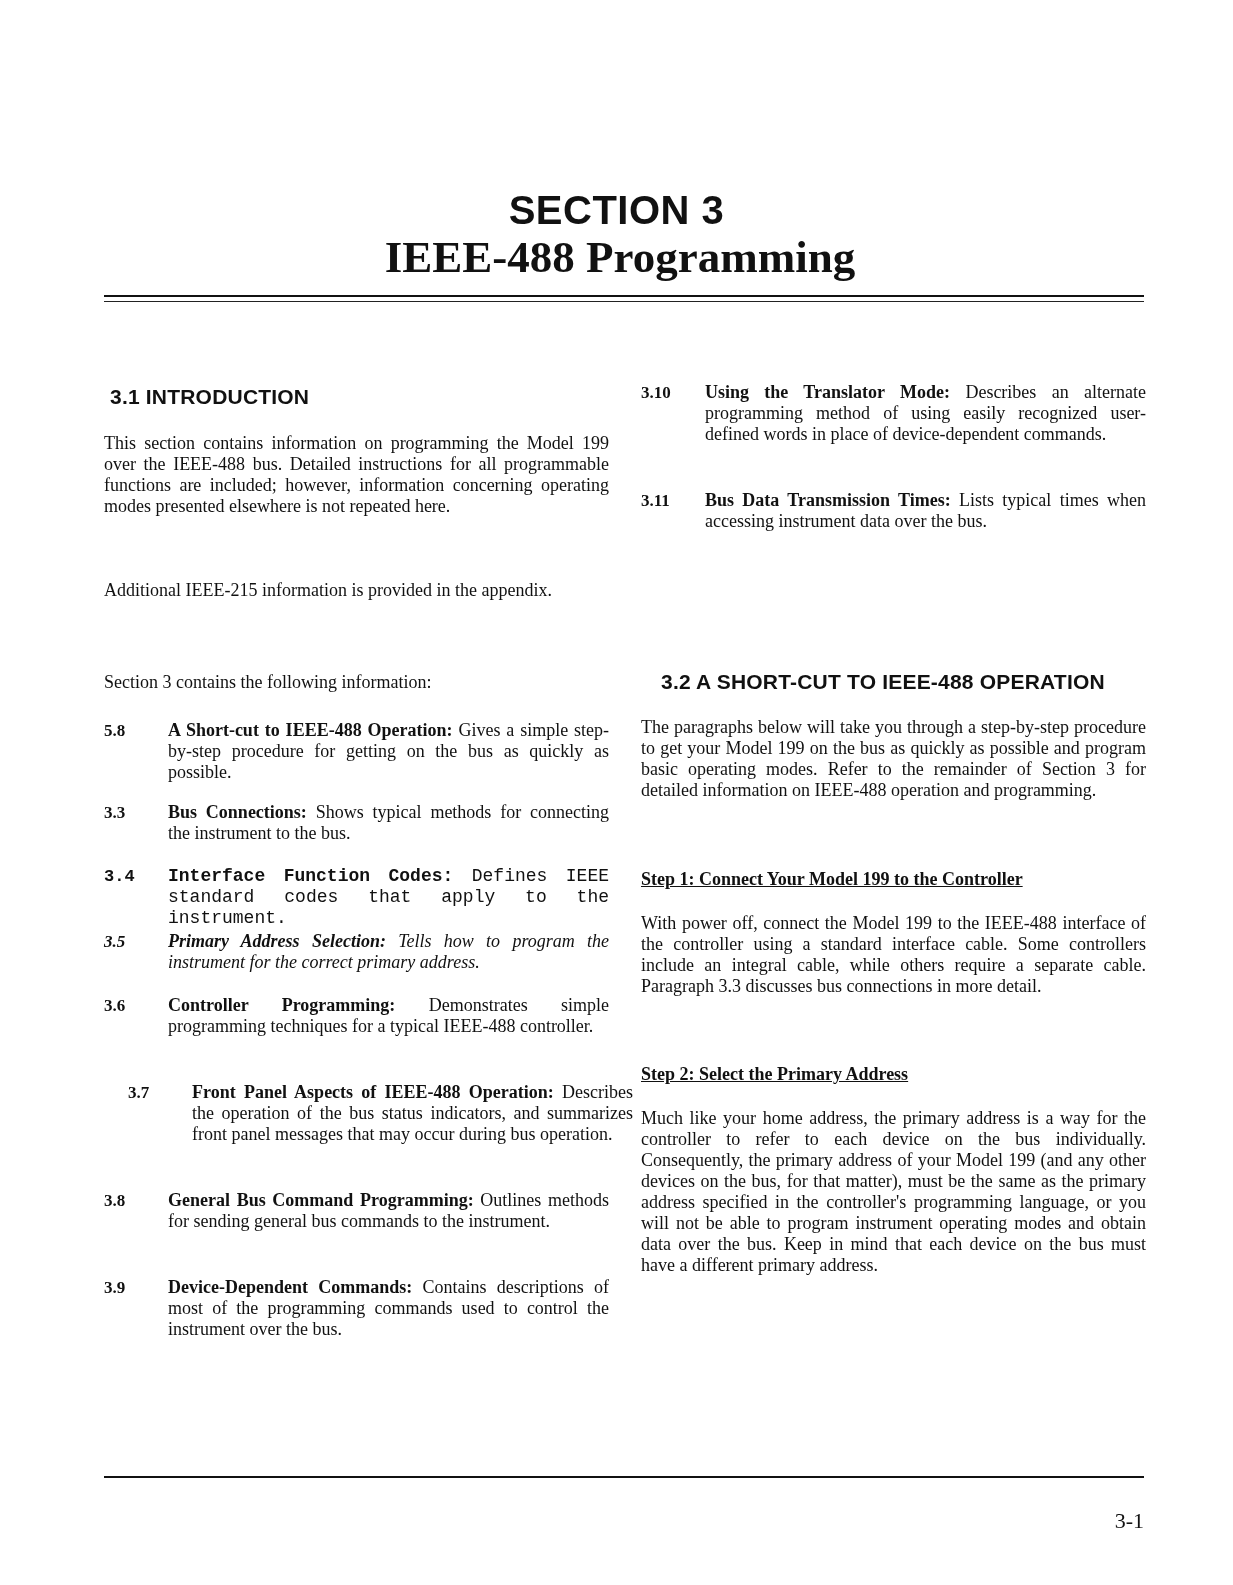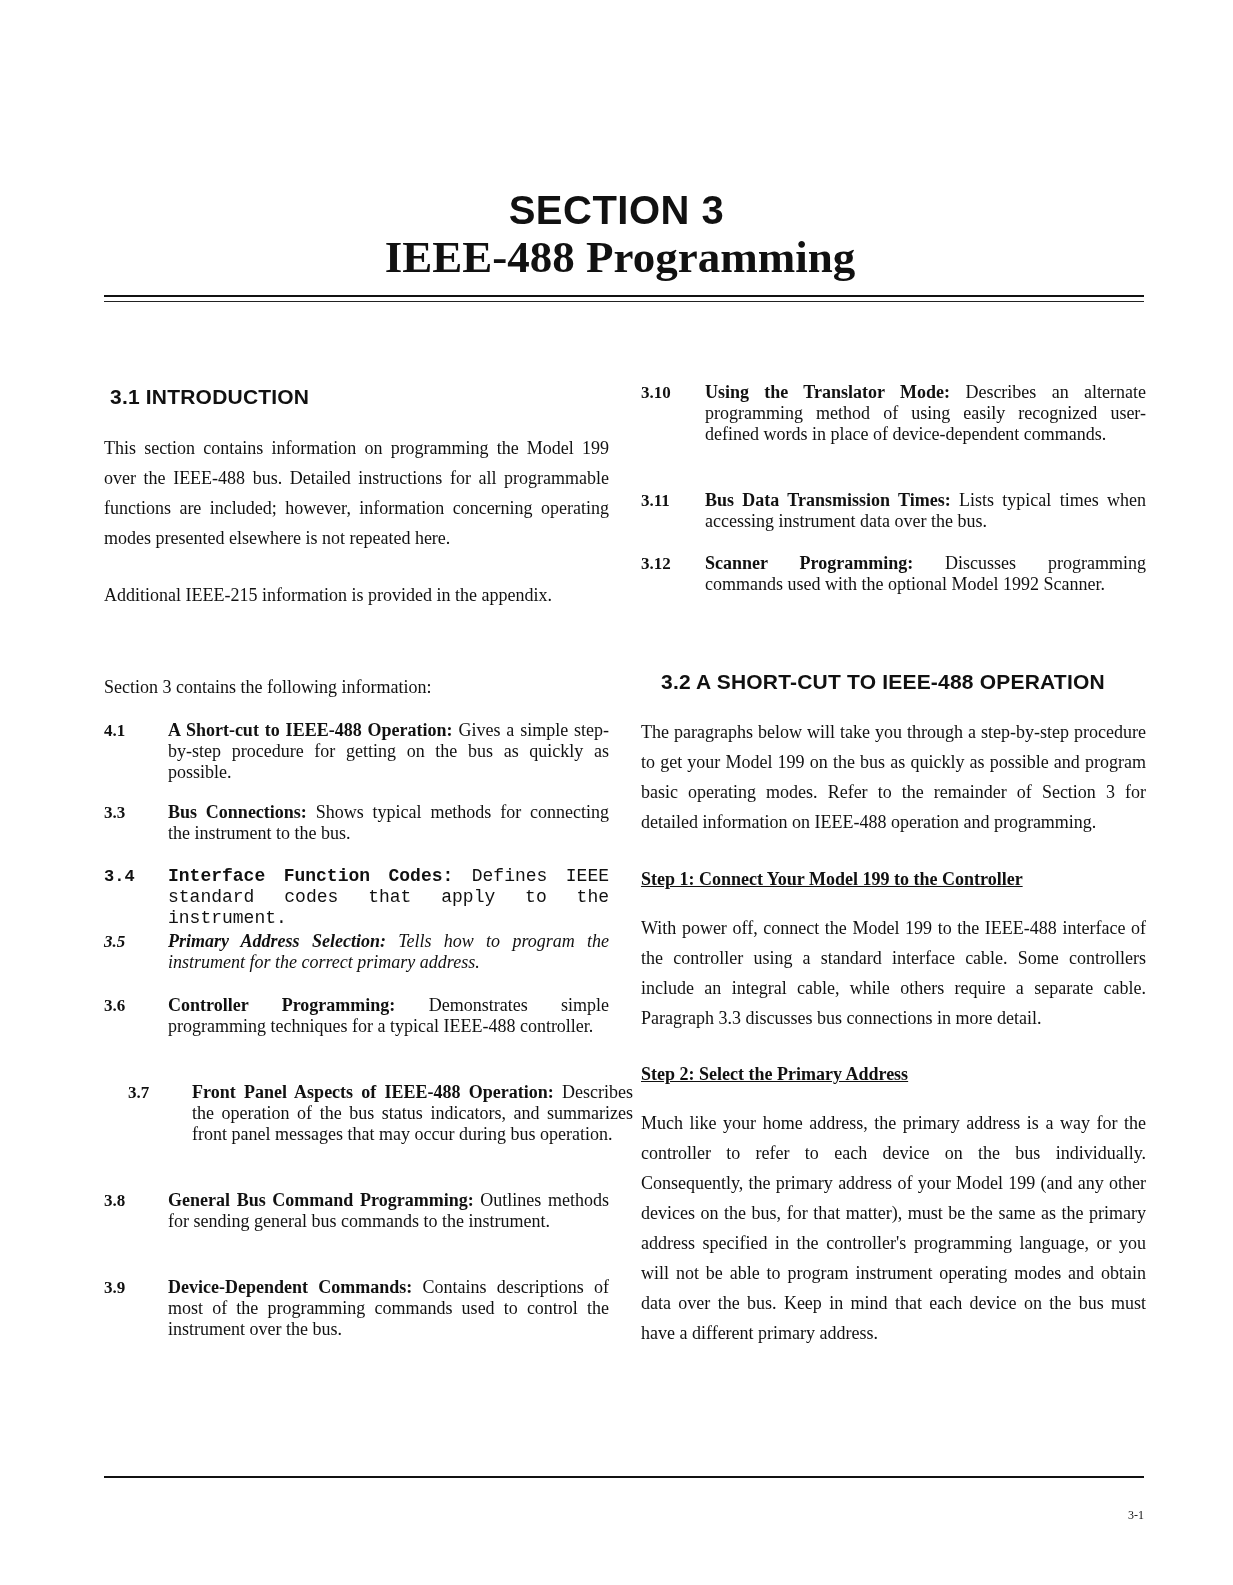--- a/index.html
+++ b/index.html
@@ -9,48 +9,48 @@
   .section-label { position: absolute; left: 0; width: 1233px; top: 188px; text-align: center; font-family: "Liberation Sans", "DejaVu Sans", sans-serif; font-weight: bold; font-size: 40px; letter-spacing: 0.5px; line-height: 44px; }
   .section-title { position: absolute; left: 0; width: 1240px; top: 232px; text-align: center; font-family: "Liberation Serif", serif; font-weight: bold; font-size: 45px; line-height: 50px; }
   .rule-top1 { position: absolute; left: 104px; width: 1040px; top: 295px; height: 2px; background: #111; }
   .rule-top2 { position: absolute; left: 104px; width: 1040px; top: 301px; height: 1px; background: #222; }
 
   .col { position: absolute; width: 505px; }
   .col-left { left: 104px; }
   .col-right { left: 641px; }
 
   h2.head { margin: 6px; font-family: "Liberation Sans", "DejaVu Sans", sans-serif; font-weight: bold; font-size: 21px; letter-spacing: 0.2px; }
-  p.body { margin: 0; font-size: 18px; line-height: 30px; text-align: justify; }
+  p.body { margin: 0; font-size: 18px; line-height: 21px; text-align: justify; }
   .item { position: absolute; width: 505px; }
   .item .num { position: absolute; left: 0; top: 0; font-size: 17px; font-weight: bold; line-height: 21px; }
   .item .txt { margin-left: 64px; font-size: 18px; line-height: 21px; text-align: justify; }
   .item .lead { font-weight: bold; }
   .step { font-weight: bold; font-size: 18px; margin: 0; text-decoration: underline; }
 
   .rule-bottom { position: absolute; left: 104px; width: 1040px; top: 1476px; height: 2px; background: #111; }
-  .page-num { position: absolute; left: 1110px; top: 1508px; width: 34px; text-align: right; font-size: 12px; }
+  .page-num { position: absolute; left: 1110px; top: 1508px; width: 34px; text-align: right; font-size: 22px; }
 </style>
 </head>
 <body>
 
 <div class="page">
 
   <div class="section-label">SECTION 3</div>
   <div class="section-title">IEEE-488 Programming</div>
   <div class="rule-top1"></div>
   <div class="rule-top2"></div>
 
   <h2 class="head" style="position:absolute; left:104px; top:379px;">3.1 INTRODUCTION</h2>
 
   <p class="body col col-left" style="top:433px;">This section contains information on programming the Model 199 over the IEEE-488 bus. Detailed instructions for all programmable functions are included; however, information concerning operating modes presented elsewhere is not repeated here.</p>
   <p class="body col col-left" style="top:580px;">Additional IEEE-215 information is provided in the appendix.</p>
   <p class="body col col-left" style="top:672px; text-align:left;">Section 3 contains the following information:</p>
 
   <div class="item" style="left:104px; top:720px;">
-    <span class="num">4.1</span>
+    <span class="num">5.8</span>
     <div class="txt"><span class="lead">A Short-cut to IEEE-488 Operation:</span><span> Gives a simple step-by-step procedure for getting on the bus as quickly as possible.</span></div>
   </div>
 
   <div class="item" style="left:104px; top:802px;">
     <span class="num">3.3</span>
     <div class="txt"><span class="lead">Bus Connections:</span><span> Shows typical methods for connecting the instrument to the bus.</span></div>
   </div>
 
   <div class="item" style="left:104px; top:866px;font-family:Liberation Mono, monospace;">
     <span class="num">3.4</span>
@@ -85,24 +85,20 @@
   <div class="item" style="left:641px; top:382px;">
     <span class="num">3.10</span>
     <div class="txt"><span class="lead">Using the Translator Mode:</span><span> Describes an alternate programming method of using easily recognized user-defined words in place of device-dependent commands.</span></div>
   </div>
 
   <div class="item" style="left:641px; top:490px;">
     <span class="num">3.11</span>
     <div class="txt"><span class="lead">Bus Data Transmission Times:</span><span> Lists typical times when accessing instrument data over the bus.</span></div>
   </div>
 
-  <div class="item" style="left:641px; top:553px;">
-    <span class="num">3.12</span>
-    <div class="txt"><span class="lead">Scanner Programming:</span><span> Discusses programming commands used with the optional Model 1992 Scanner.</span></div>
-  </div>
 
   <h2 class="head" style="position:absolute; left:655px; top:664px;">3.2 A SHORT-CUT TO IEEE-488 OPERATION</h2>
 
   <p class="body col col-right" style="top:717px;">The paragraphs below will take you through a step-by-step procedure to get your Model 199 on the bus as quickly as possible and program basic operating modes. Refer to the remainder of Section 3 for detailed information on IEEE-488 operation and programming.</p>
 
   <p class="step" style="position:absolute; left:641px; top:869px;">Step 1: Connect Your Model 199 to the Controller</p>
   <p class="body col col-right" style="top:913px;">With power off, connect the Model 199 to the IEEE-488 interface of the controller using a standard interface cable. Some controllers include an integral cable, while others require a separate cable. Paragraph 3.3 discusses bus connections in more detail.</p>
 
   <p class="step" style="position:absolute; left:641px; top:1064px;">Step 2: Select the Primary Address</p>
   <p class="body col col-right" style="top:1108px;">Much like your home address, the primary address is a way for the controller to refer to each device on the bus individually. Consequently, the primary address of your Model 199 (and any other devices on the bus, for that matter), must be the same as the primary address specified in the controller's programming language, or you will not be able to program instrument operating modes and obtain data over the bus. Keep in mind that each device on the bus must have a different primary address.</p>

